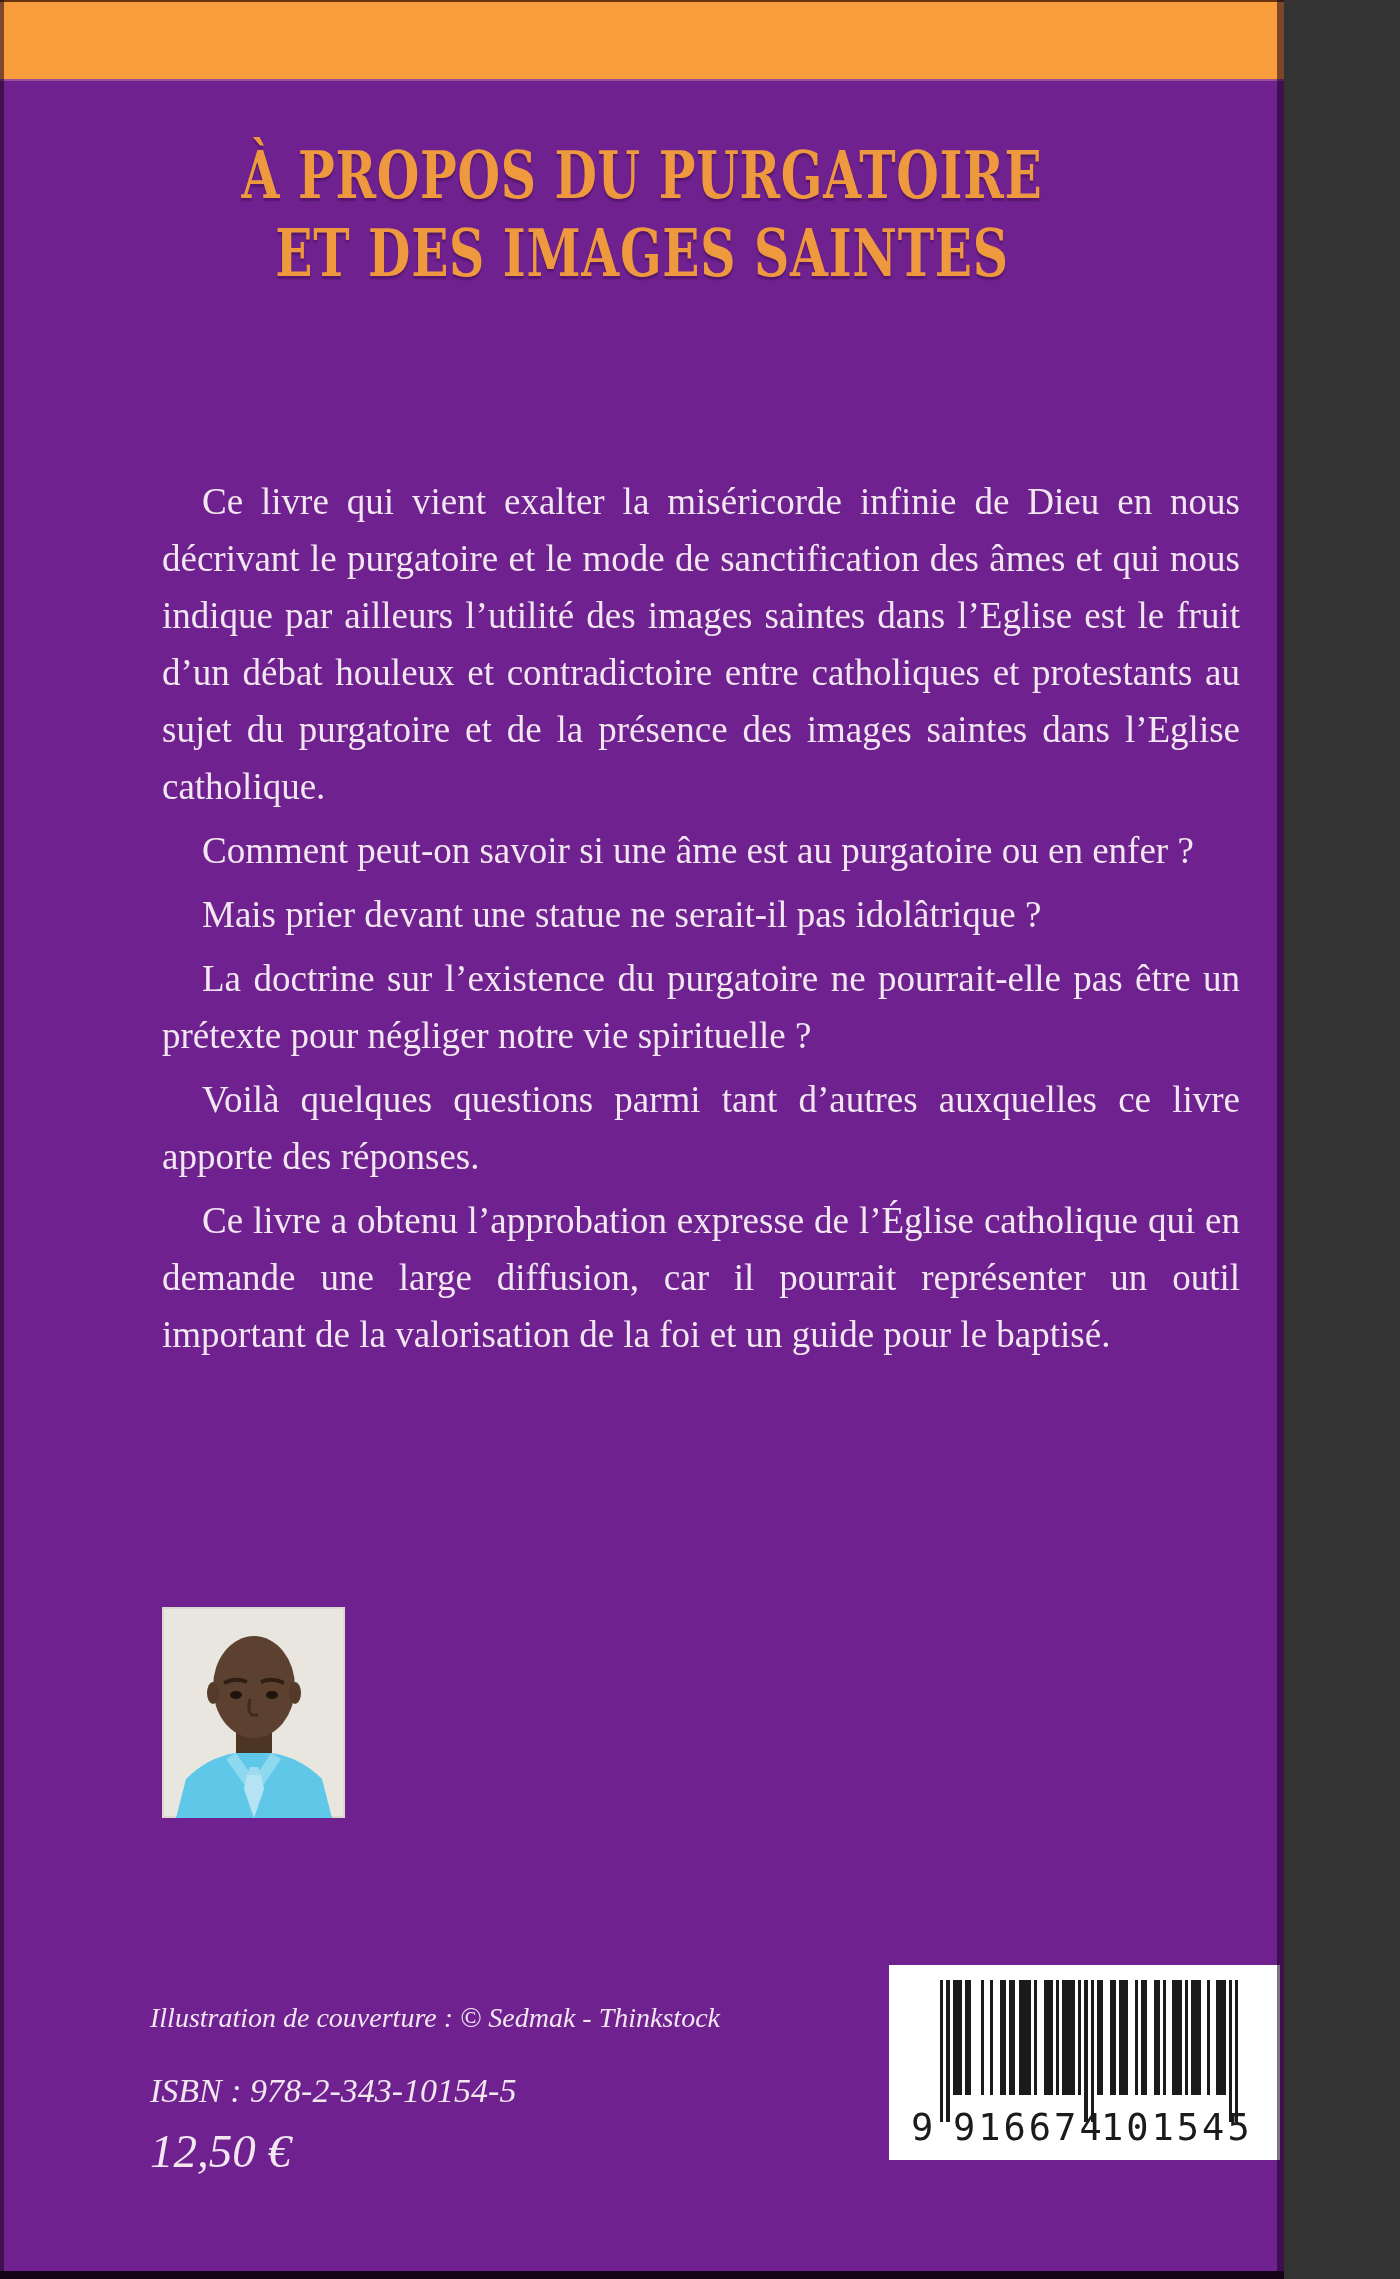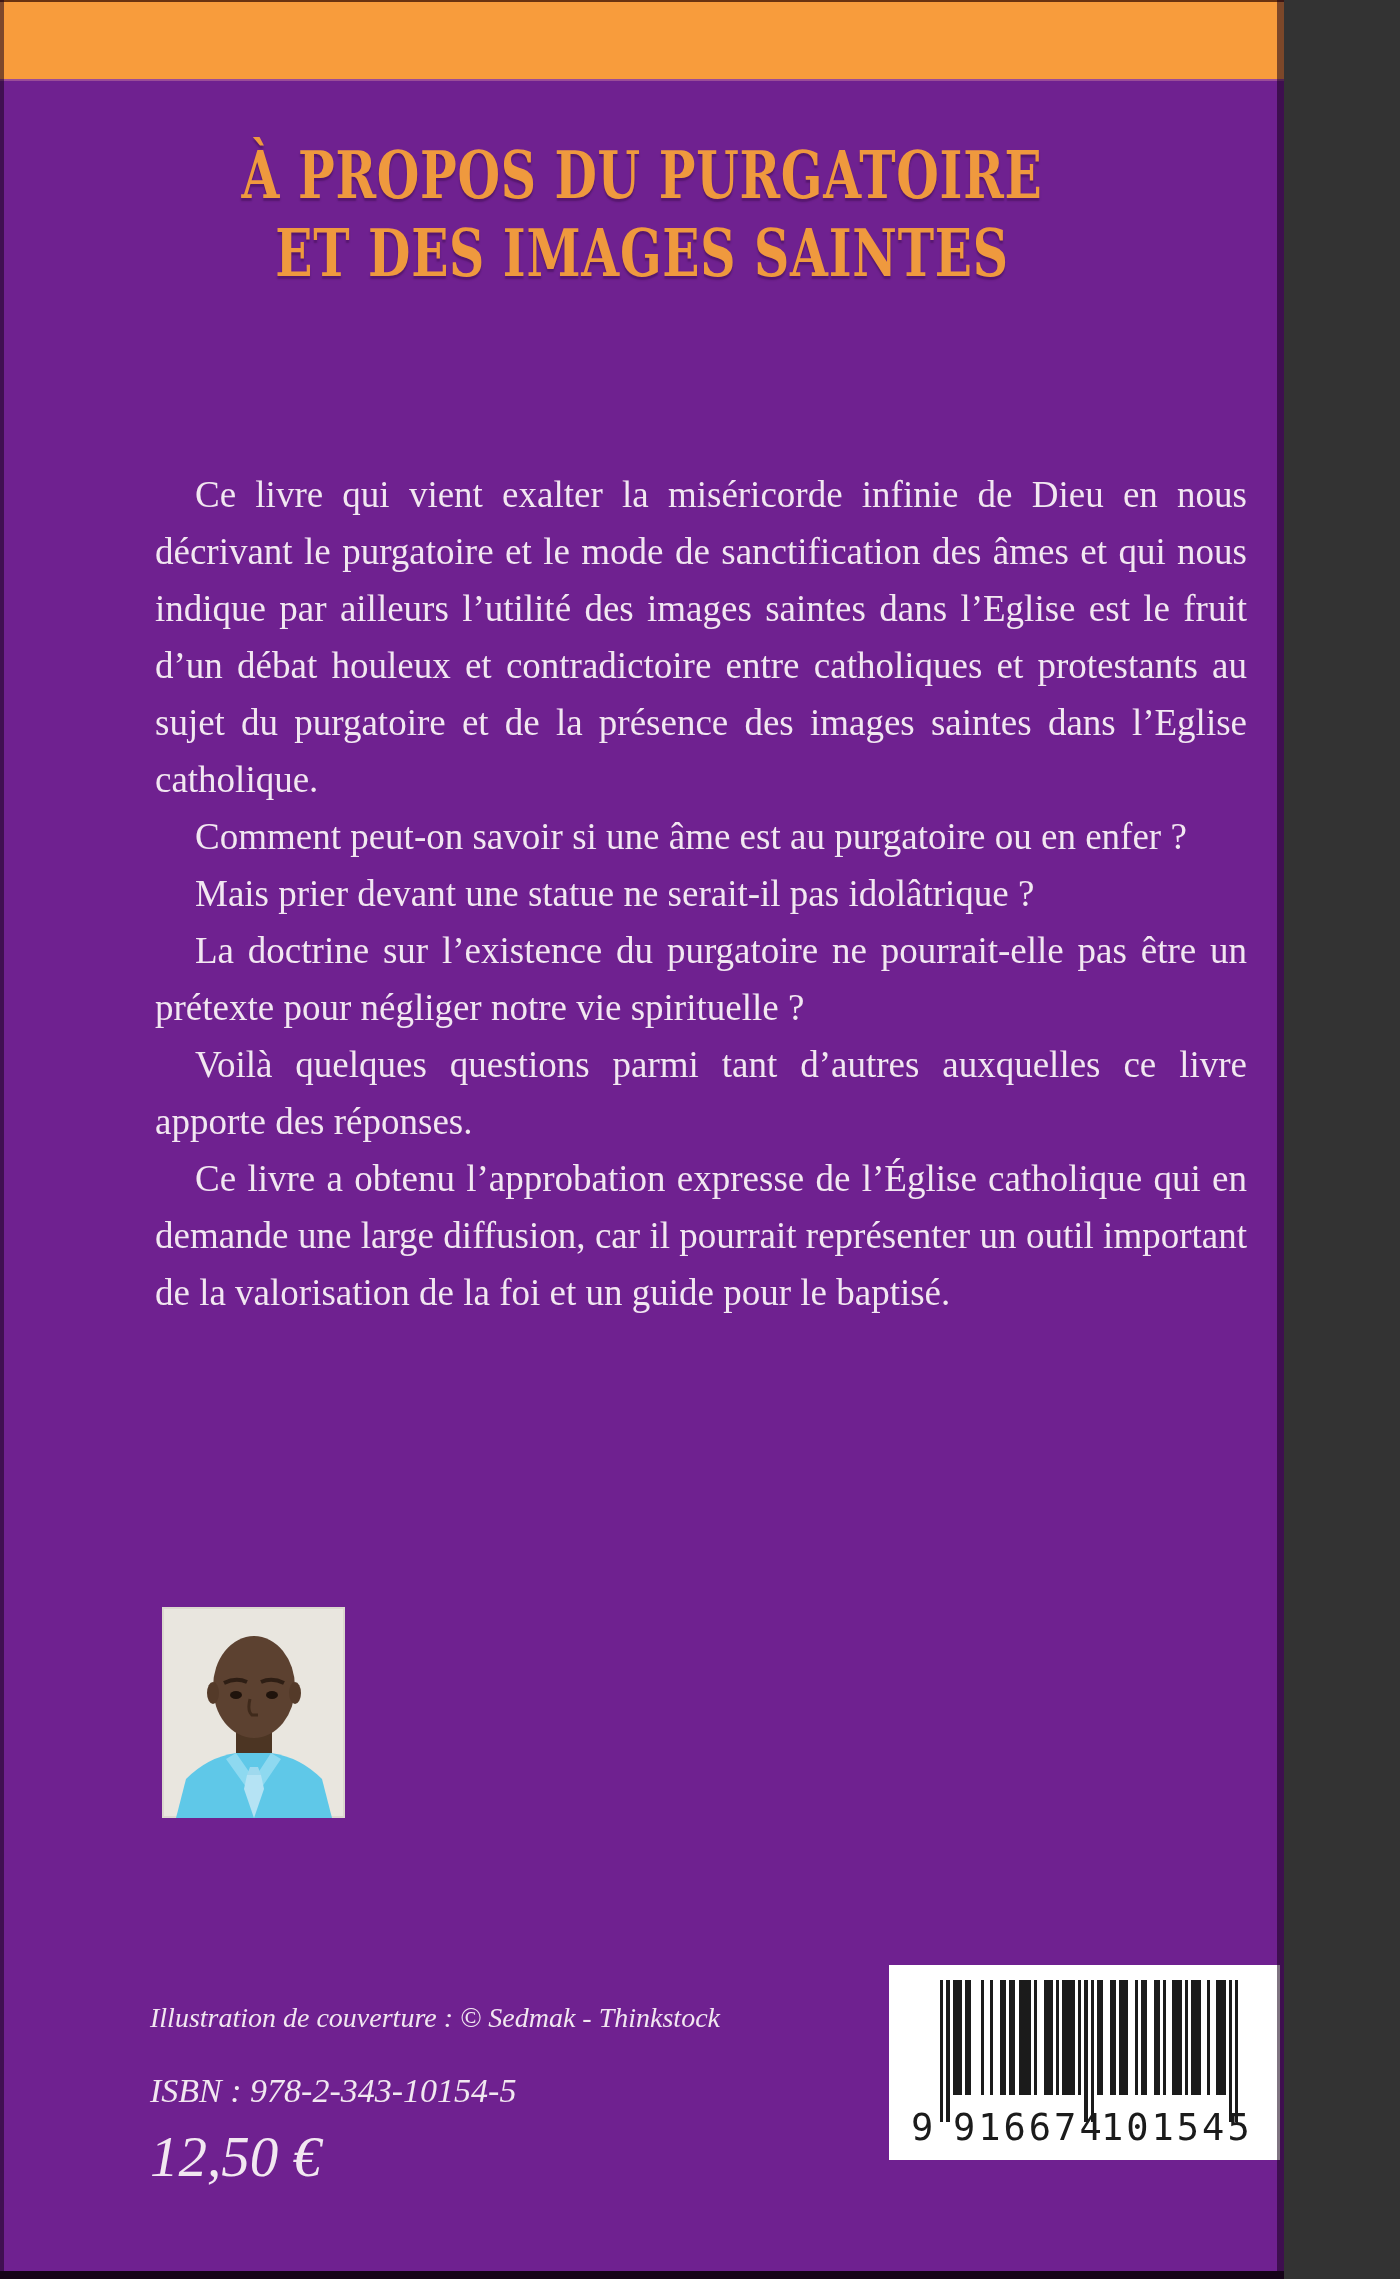--- a/index.html
+++ b/index.html
@@ -27,41 +27,41 @@
     transform:scaleX(.74);
     text-shadow:0 3px 2px rgba(40,5,50,.35);
     white-space:nowrap;
   }
   .synopsis{
     position:absolute;left:155px;top:466px;width:1092px;
     color:var(--body-text,#F2E7F1);
     font-size:37px;line-height:57px;
     text-align:justify;
   }
-  .synopsis p{margin:0;text-indent:40px;}
+  .synopsis p{margin:7px;text-indent:40px;}
   .author-photo{
     position:absolute;left:162px;top:1607px;width:183px;height:211px;
     display:block;
   }
   .bio{
     position:absolute;left:386px;top:1656px;width:860px;
     color:var(--body-text,#F2E7F1);
     font-style:italic;
     font-size:36px;line-height:48px;
     text-align:justify;
   }
   .bio .name-caps{font-variant:small-caps;letter-spacing:1px;}
   .credit-line{
     position:absolute;left:150px;
     color:var(--body-text,#F2E7F1);
     font-style:italic;
   }
   .credit-illustration{top:2002px;font-size:28px;}
   .credit-isbn{top:2072px;font-size:34px;}
-  .credit-price{top:2124px;font-size:57px;}
+  .credit-price{top:2124px;font-size:47px;}
   .barcode-box{
     position:absolute;left:889px;top:1965px;width:391px;height:195px;
     background:#ffffff;
   }
   .barcode-bars{position:absolute;left:0;top:0;width:100%;height:100%;}
   .barcode-bars .bar{
     position:absolute;top:15px;background:#1b1b1b;
   }
   .barcode-digits{
     position:absolute;top:140px;left:0;width:100%;height:45px;

